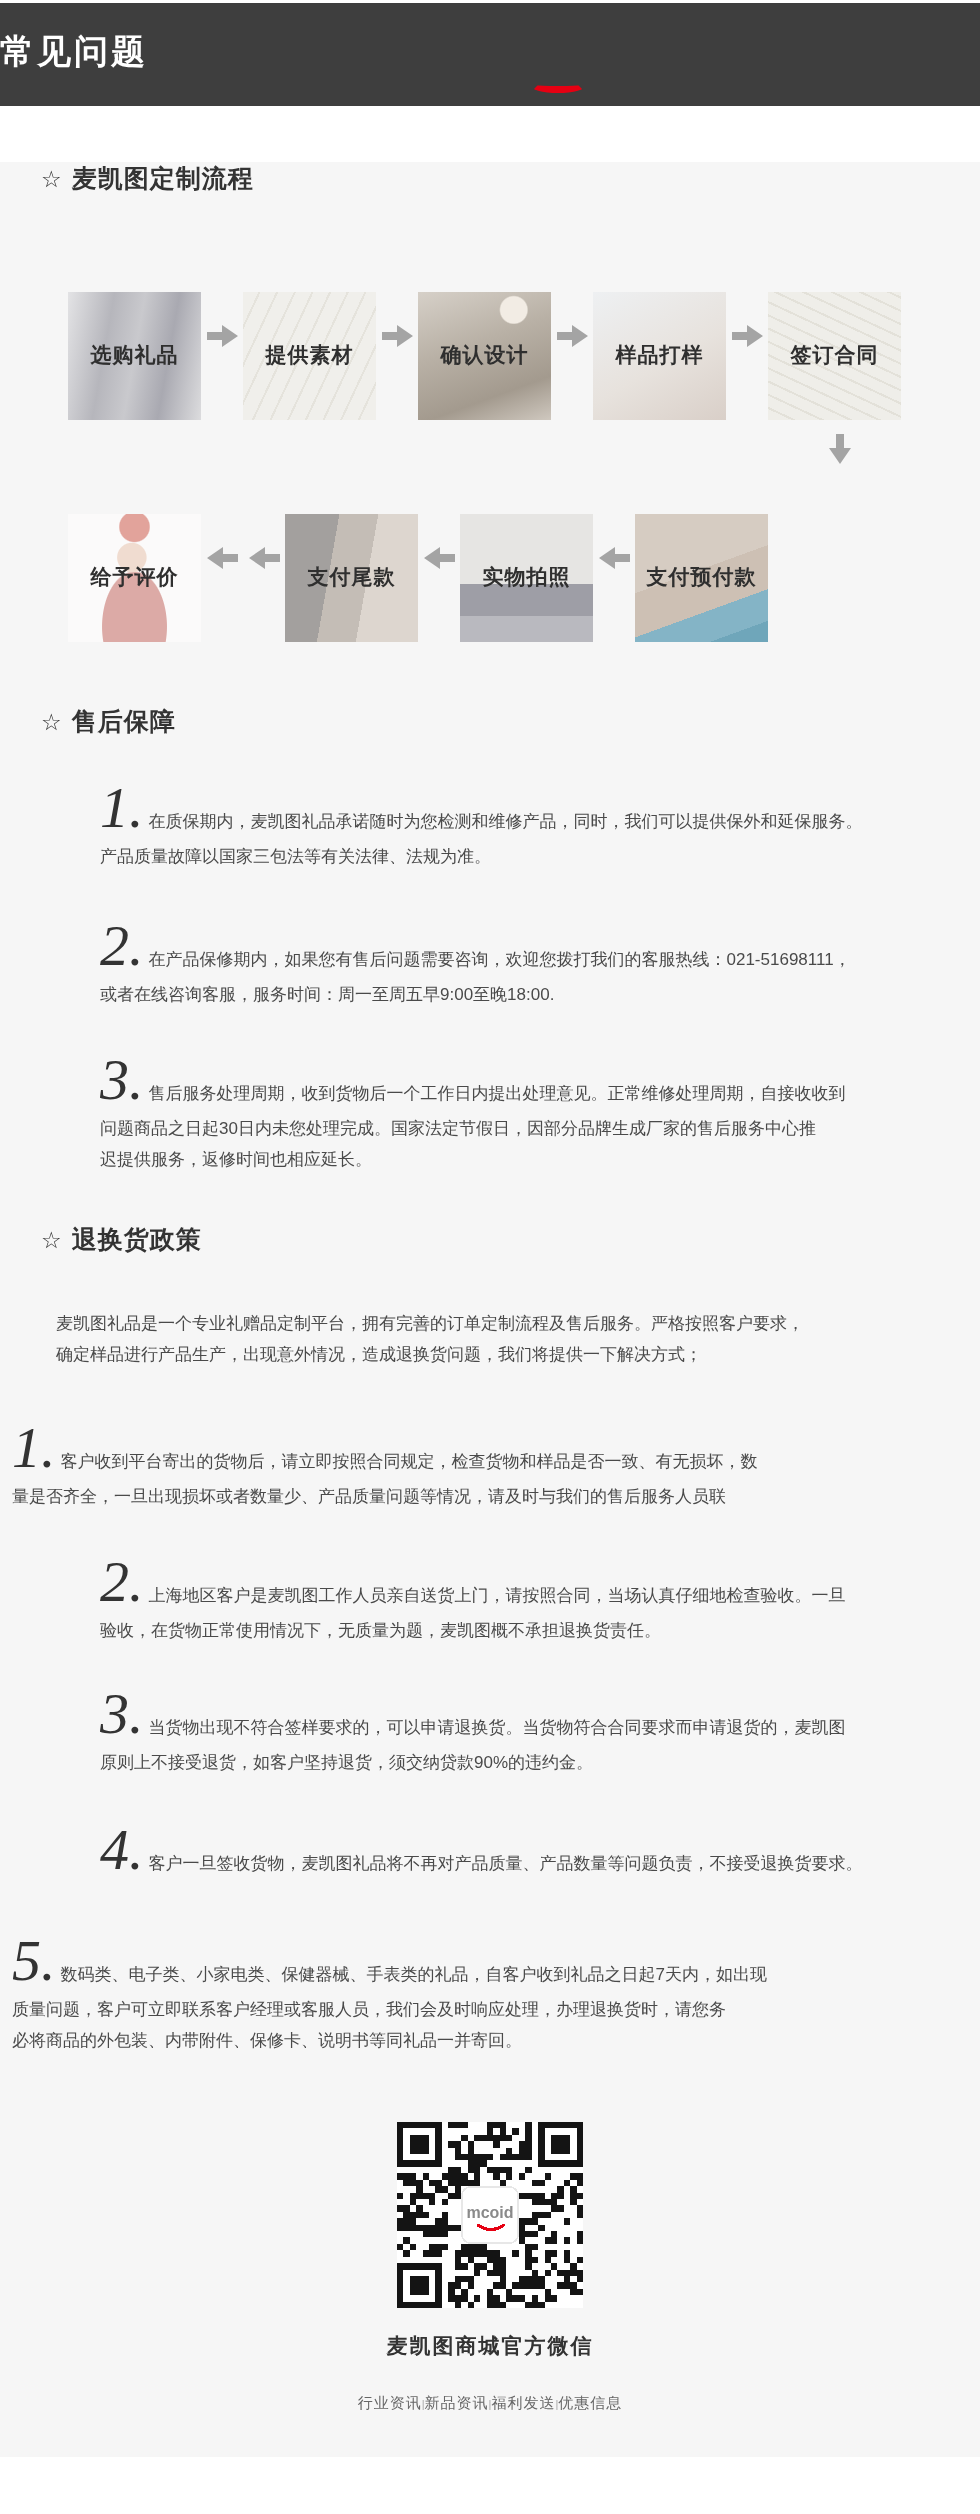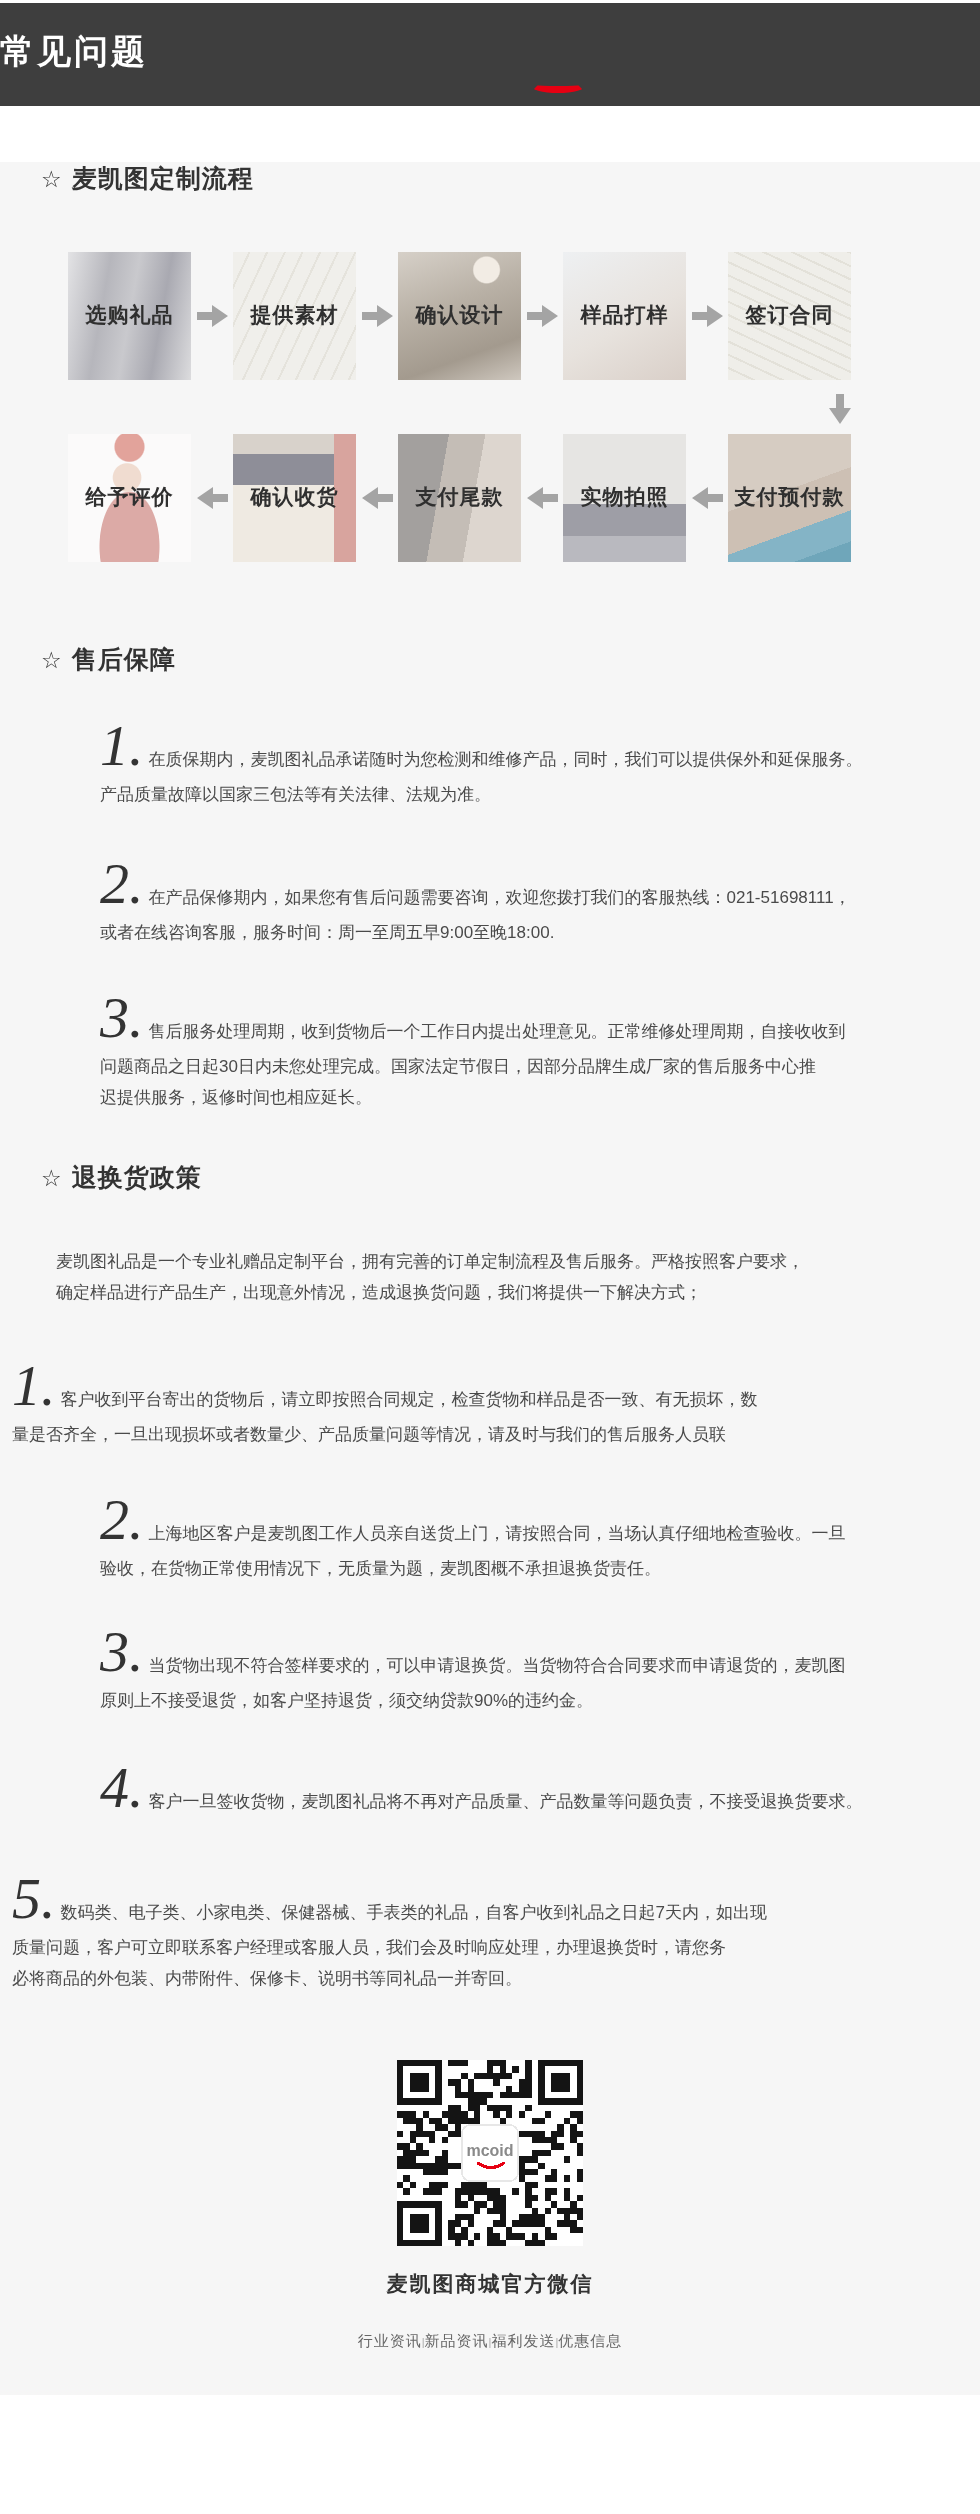--- a/index.html
+++ b/index.html
@@ -9,21 +9,21 @@
   .top-strip{height:3px;background:#ffffff;}
   .header{height:103px;background:#3e3e3e;}
   .header-title{display:inline-block;margin-top:26px;font-size:34px;font-weight:bold;color:#ffffff;letter-spacing:3px;}
   .smile{width:56px;height:16px;margin:2px auto 0;margin-left:530px;border:7px solid transparent;border-bottom-color:#e60012;border-radius:50%;box-sizing:border-box;}
   
   .sec-heading{margin:56px 0 0 41px;font-size:25px;font-weight:bold;color:#333;letter-spacing:1px;}
   .sec-heading .star{font-weight:normal;font-size:23px;margin-right:9px;color:#333;}
   
   .flow-row{display:flex;align-items:center;margin-left:68px;}
   .flow-row1{margin-top:57px;}
-  .step{width:123px;height:128px;position:relative;flex:0 0 auto;}
+  .step{width:133px;height:128px;position:relative;flex:0 0 auto;margin-top:40px;}
   .step-label{position:absolute;left:0;right:0;top:50%;transform:translateY(-54%);text-align:center;font-size:21px;font-weight:bold;color:#2f2f2f;letter-spacing:1px;}
   .gap{width:42px;display:flex;justify-content:center;align-items:center;flex:0 0 auto;}
   .down-arrow-row{margin:14px 0 10px 0;height:30px;}
   .down-arrow-row svg{display:block;margin-left:829px;}
   
   .p1{background:linear-gradient(100deg,#e3e3e5 0%,#b6b6bc 30%,#c9c9cd 50%,#a9a9b1 72%,#dcdcde 100%);}
   .p2{background:repeating-linear-gradient(115deg,#f0efeb 0 14px,#e5e3dc 14px 16px);}
   .p3{background:radial-gradient(circle at 72% 14%,#f2ece4 0 9%,rgba(0,0,0,0) 10%),linear-gradient(160deg,#d6d0c8 0%,#b9b1a6 40%,#a39a8e 75%,#cfc8bf 100%);}
   .p4{background:linear-gradient(150deg,#eef0f2 0%,#e7e2dd 55%,#d9cfc8 100%);}
   .p5{background:repeating-linear-gradient(25deg,#efeee9 0 10px,#e3e1d9 10px 12px);}
@@ -112,23 +112,20 @@
 
   <div class="flow-row">
     <div class="step p6">
         <div class="step-label">给予评价</div>
       </div>
     <div class="gap">
         <svg width="31" height="22" viewBox="0 0 31 22">
           <path d="M31 7H16V0L0 11l16 11v-7h15z" fill="#a4a4a4"></path>
         </svg>
       </div>
-    <div class="step p7">
-        <div class="step-label">确认收货</div>
-      </div>
     <div class="gap">
         <svg width="31" height="22" viewBox="0 0 31 22">
           <path d="M31 7H16V0L0 11l16 11v-7h15z" fill="#a4a4a4"></path>
         </svg>
       </div>
     <div class="step p8">
         <div class="step-label">支付尾款</div>
       </div>
     <div class="gap">
         <svg width="31" height="22" viewBox="0 0 31 22">
@@ -141,21 +138,21 @@
     <div class="gap">
         <svg width="31" height="22" viewBox="0 0 31 22">
           <path d="M31 7H16V0L0 11l16 11v-7h15z" fill="#a4a4a4"></path>
         </svg>
       </div>
     <div class="step p10">
         <div class="step-label">支付预付款</div>
       </div>
   </div>
 
-  <div class="sec-heading" style="margin-top:81px;">
+  <div class="sec-heading" style="margin-top:63px;">
     <span class="star">☆</span><span>售后保障</span>
   </div>
 
   <div class="item mt36">
     <p><span class="num">1.</span><span>在质保期内，麦凯图礼品承诺随时为您检测和维修产品，同时，我们可以提供保外和延保服务。</span></p>
     <p class="cont">产品质量故障以国家三包法等有关法律、法规为准。</p>
   </div>
 
   <div class="item mt40">
     <p><span class="num">2.</span><span>在产品保修期内，如果您有售后问题需要咨询，欢迎您拨打我们的客服热线：021-51698111，</span></p>

